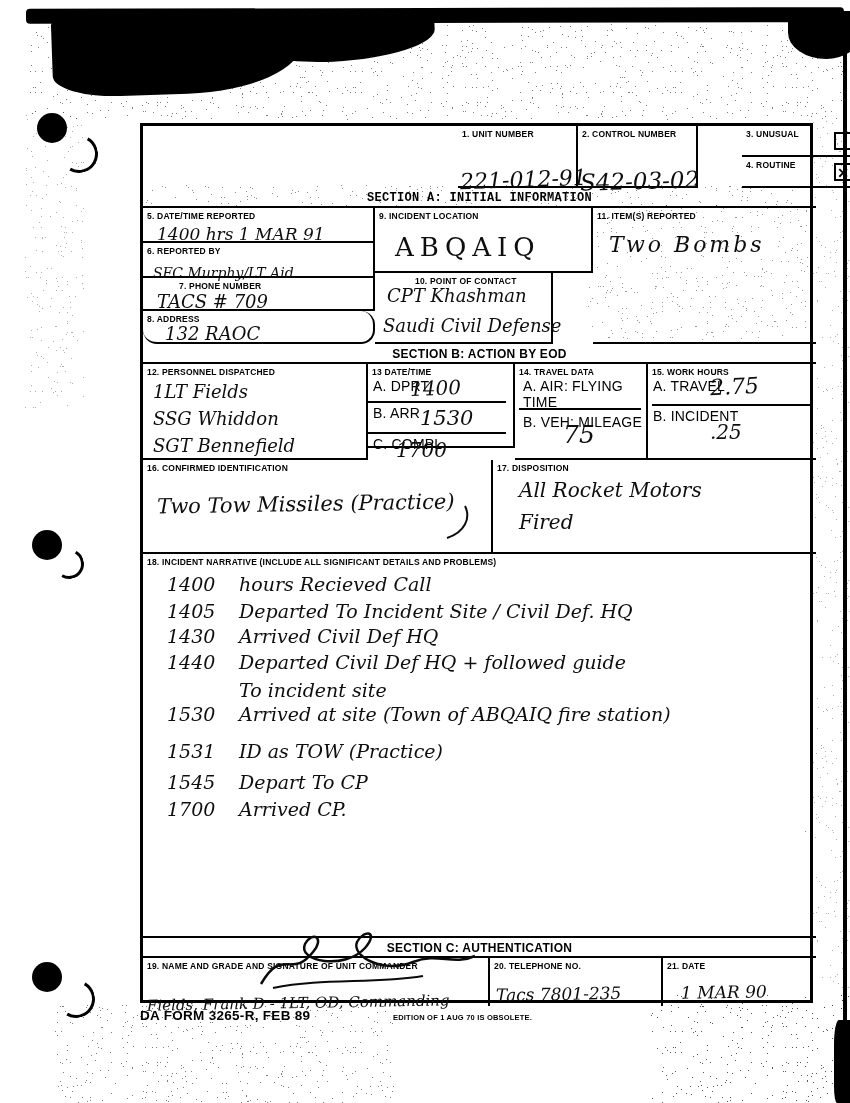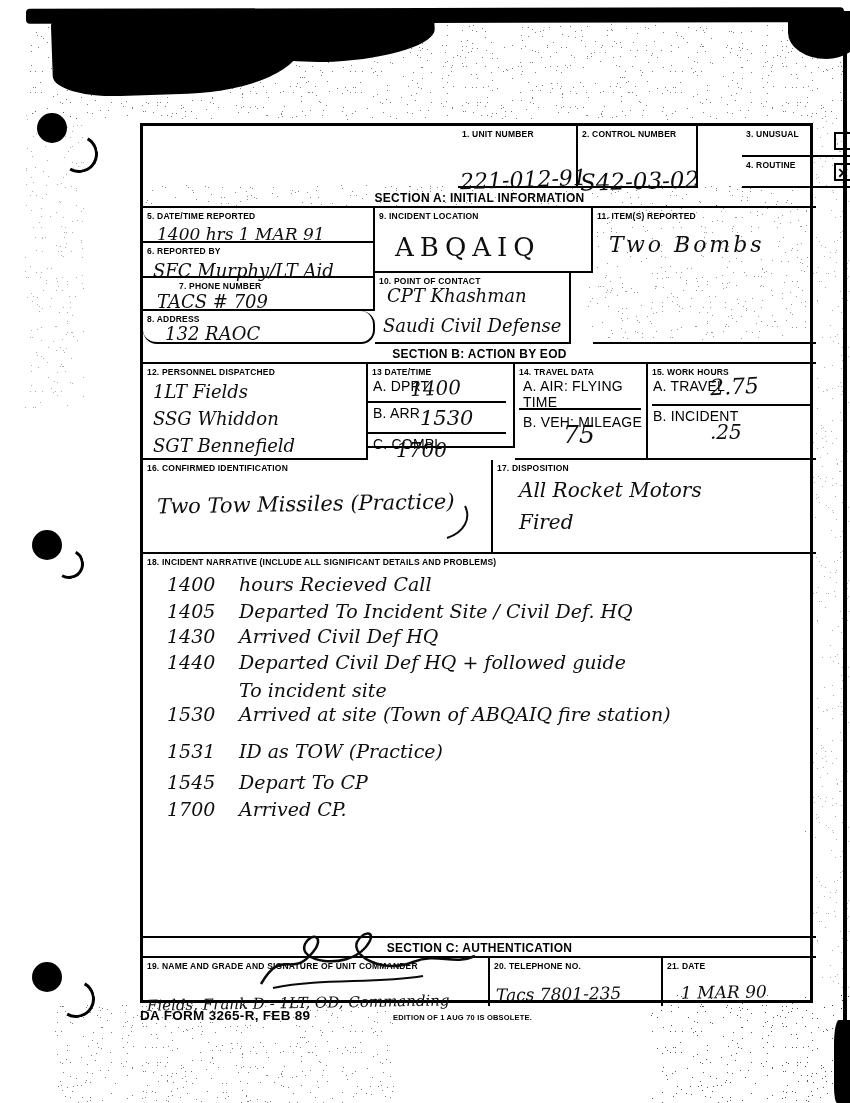--- a/index.html
+++ b/index.html
@@ -32,47 +32,47 @@
   .c-title .t1 { font-weight:bold; font-size:13.5px; padding-top:7px; letter-spacing:.2px; }
   .c-title .t2 { font-size:9.5px; line-height:1.2; padding-top:2px; }
   .c-unit { left:315px; top:0; width:120px; height:62px; }
   .c-ctrl { left:435px; top:0; width:120px; height:62px; }
   .c-chk  { left:555px; top:0; width:118px; height:62px; border-right:none;margin-left:44px; }
   .chk-half { position:relative; height:31px; }
   .chk-top { border-bottom:2px solid #000; }
   .chkbox { position:absolute; right:8px; top:6px; width:18px; height:18px; border:2px solid #000;
             text-align:center; font-size:14px; line-height:16px; font-weight:bold; }
 
-  .band-a { top:62px; }
+  .band-a { top:62px;font-family:Liberation Mono, monospace; }
   .c-f5 { left:0; top:82px;  width:232px; height:35px; }
   .c-f6 { left:0; top:117px; width:232px; height:35px; }
   .c-f7 { left:0; top:152px; width:232px; height:33px;padding-left:32px; }
   .c-f8 { left:0; top:185px; width:232px; height:33px;border-radius:14px; }
   .c-f9  { left:232px; top:82px;  width:218px; height:65px; }
-  .c-f10 { left:232px; top:147px; width:196px; height:71px; }
+  .c-f10 { left:232px; top:147px; width:178px; height:71px;padding-left:36px; }
   .c-f11 { left:450px; top:82px;  width:223px; height:136px; border-right:none; }
   .band-b { top:218px; }
   .c-f12 { left:0;    top:238px; width:225px; height:96px; }
   .c-f13 { left:225px; top:238px; width:147px; height:84px; }
   .c-f14 { left:372px; top:238px; width:133px; height:96px; }
   .c-f15 { left:505px; top:238px; width:168px; height:96px; border-right:none; }
   .c-f16 { left:0;    top:334px; width:350px; height:94px; }
   .c-f17 { left:350px; top:334px; width:323px; height:94px; border-right:none; }
   .c-f18 { left:0; top:428px; width:673px; height:384px; border-right:none; }
   .band-c { top:812px; }
   .c-f19 { left:0;    top:832px; width:347px; height:48px; border-bottom:none; }
   .c-f20 { left:347px; top:832px; width:173px; height:48px; border-bottom:none; }
   .c-f21 { left:520px; top:832px; width:153px; height:48px; border-right:none; border-bottom:none; }
 
   
   .hw { position:absolute; font-family:"DejaVu Serif", serif; font-style:italic; color:#0e0e0e; white-space:nowrap; z-index:4; }
   .hw-unit { left:2px; bottom:-6px; font-size:22px; transform:rotate(-2deg); }
   .hw-ctrl { left:2px; bottom:-8px; font-size:23px; transform:rotate(-1.5deg); }
   .hw-f5 { left:14px; bottom:-3px; font-size:17px; }
-  .hw-f6 { left:10px; bottom:-5px; font-size:18px; }
+  .hw-f6 { left:10px; bottom:-5px; font-size:14px; }
   .hw-f7 { left:14px; bottom:-3px; font-size:18px; }
   .hw-f8 { left:22px; bottom:-2px; font-size:18px; }
   .hw-f9 { left:20px; top:24px; font-size:26px; font-style:normal; letter-spacing:6px; }
   .hw-f10a { left:12px; top:12px; font-size:18px; }
   .hw-f10b { left:8px; top:42px; font-size:18px; }
   .hw-f11 { left:16px; top:24px; font-size:22px; letter-spacing:3px; }
   .hw-f12 { left:10px; top:14px; font-size:18px; line-height:27px; white-space:pre-line; }
   .hw-13a { left:42px; top:12px; font-size:20px; transform:rotate(-2deg); }
   .hw-13b { left:52px; top:42px; font-size:21px; }
   .hw-13c { left:28px; top:74px; font-size:20px; }

